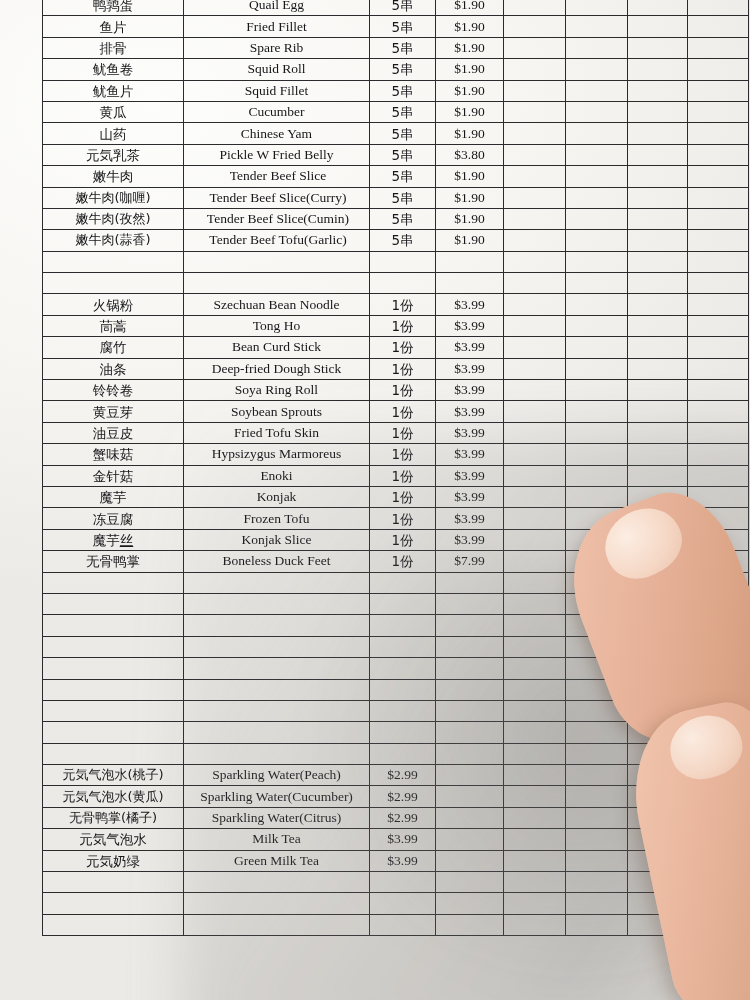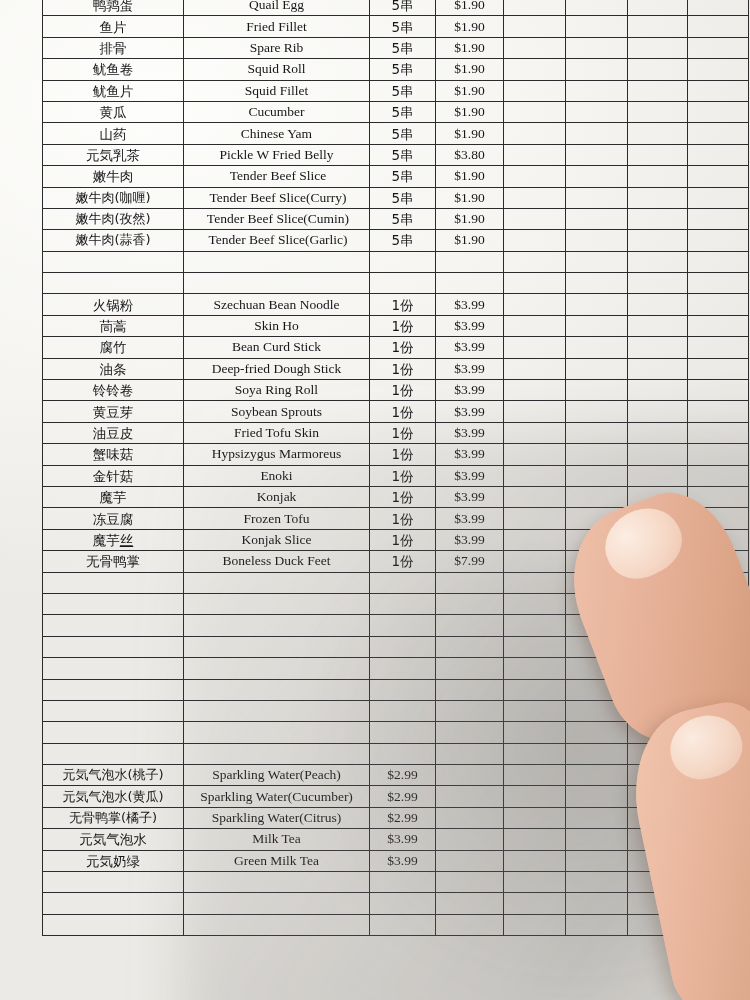--- a/index.html
+++ b/index.html
@@ -258,21 +258,21 @@
           <td class="en left">Tender Beef Slice(Cumin)</td>
           <td class="qty">5串</td>
           <td class="price">$1.90</td>
           <td class="blank"></td>
           <td class="blank"></td>
           <td class="blank"></td>
           <td class="blank"></td>
         </tr>
         <tr>
           <td class="cn sm">嫩牛肉(蒜香)</td>
-          <td class="en left">Tender Beef Slice(Garlic)</td>
+          <td class="en left">Tender Beef Tofu(Garlic)</td>
           <td class="qty">5串</td>
           <td class="price">$1.90</td>
           <td class="blank"></td>
           <td class="blank"></td>
           <td class="blank"></td>
           <td class="blank"></td>
         </tr>
         <tr>
           <td class="cn"></td>
           <td class="en"></td>
@@ -298,21 +298,21 @@
           <td class="en">Szechuan Bean Noodle</td>
           <td class="qty">1份</td>
           <td class="price">$3.99</td>
           <td class="blank"></td>
           <td class="blank"></td>
           <td class="blank"></td>
           <td class="blank"></td>
         </tr>
         <tr>
           <td class="cn">茼蒿</td>
-          <td class="en">Skin Ho</td>
+          <td class="en">Tong Ho</td>
           <td class="qty">1份</td>
           <td class="price">$3.99</td>
           <td class="blank"></td>
           <td class="blank"></td>
           <td class="blank"></td>
           <td class="blank"></td>
         </tr>
         <tr>
           <td class="cn">腐竹</td>
           <td class="en">Bean Curd Stick</td>

